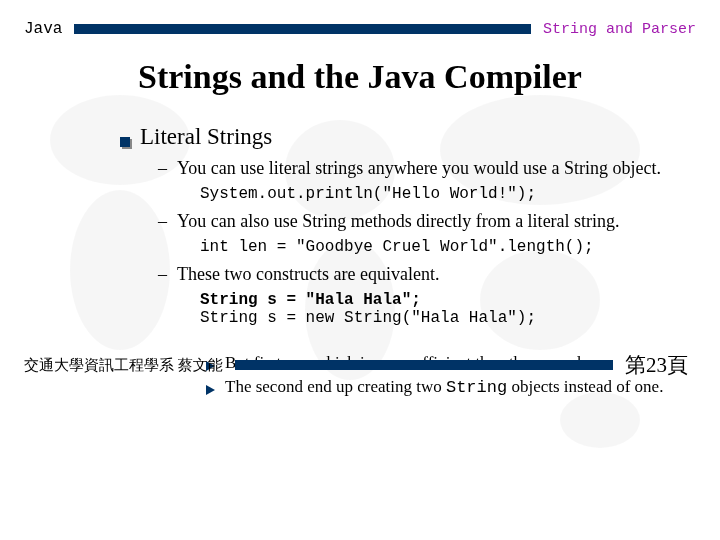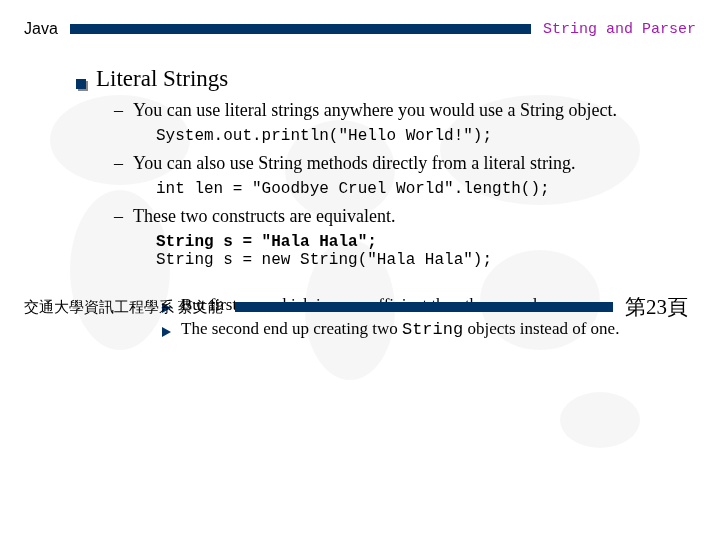--- a/index.html
+++ b/index.html
@@ -19,21 +19,21 @@
   }
   .bg-map svg { width: 100%; height: 100%; }
   .content { position: relative; z-index: 1; }
 
   .header {
     display: flex;
     align-items: center;
     padding: 20px 24px 0 24px;
   }
   .header-left {
-    font-family: Liberation Sans, sans-serif;
+    font-family: Liberation Mono, monospace;
     font-size: 16px;
     color: #000;
   }
   .header-right {
     font-family: 'Courier New', monospace;
     font-size: 15px;
     color: #a21caf;
     margin-left: 12px;
   }
   .header-bar {
@@ -45,20 +45,21 @@
 
   .title {
     text-align: center;
     font-size: 34px;
     margin-top: 20px;
     color: #000;
   }
 
   .body {
     padding: 18px 50px 0 76px;
+    margin-left: 44px;
   }
   .lvl1 {
     display: flex;
     align-items: baseline;
     margin: 10px 0 8px 0;
   }
   .sq {
     width: 10px; height: 10px;
     background: #003366;
     box-shadow: 2px 2px 0 #888;
@@ -150,20 +151,21 @@
 </div>
 
 <div class="content">
 
   <div class="header">
     <span class="header-left">Java</span>
     <div class="header-bar"></div>
     <span class="header-right">String and Parser</span>
   </div>
 
+  <h1 class="title">Strings and the Java Compiler</h1>
 
   <div class="body">
 
     <div class="lvl1">
       <div class="sq"></div>
       <div class="lvl1-text">Literal Strings</div>
     </div>
 
     <div class="lvl2">
       <div class="dash">–</div>

